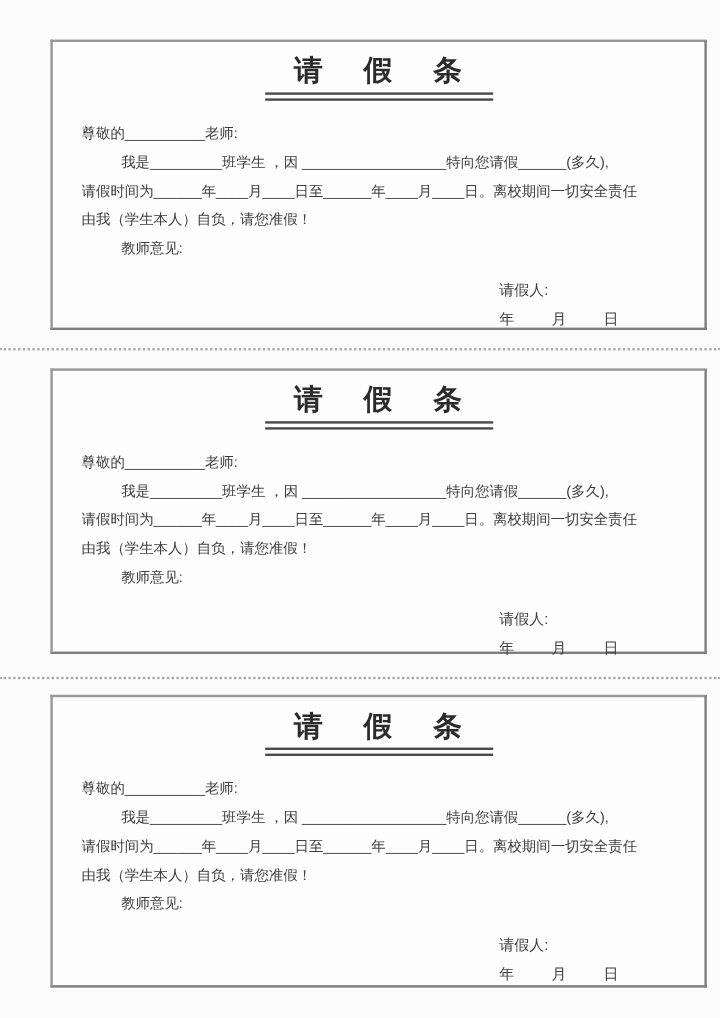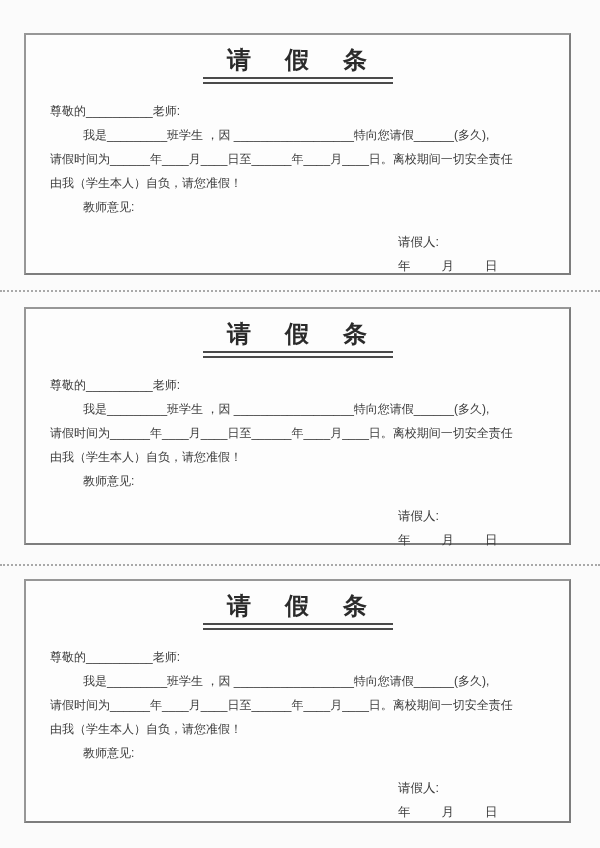--- a/index.html
+++ b/index.html
@@ -10,21 +10,21 @@
     width: 600px;
     height: 848px;
     position: relative;
     background: #fbfbfb;
     font-family: "Liberation Sans", "DejaVu Sans", sans-serif;
     color: #3c3c3c;
     overflow: hidden;
   }
   .slip {
     position: absolute;
-    left: 24px;
+    left: 42px;
     width: 547px;
     box-sizing: border-box;
     border: 2px solid #979797;
     border-right-color: #7d7d7d;
     border-bottom-color: #7d7d7d;
     background: #fdfdfd;
   }
   .slip-1 { top: 33px;  height: 242px; }
   .slip-2 { top: 307px; height: 238px; }
   .slip-3 { top: 579px; height: 244px; }

